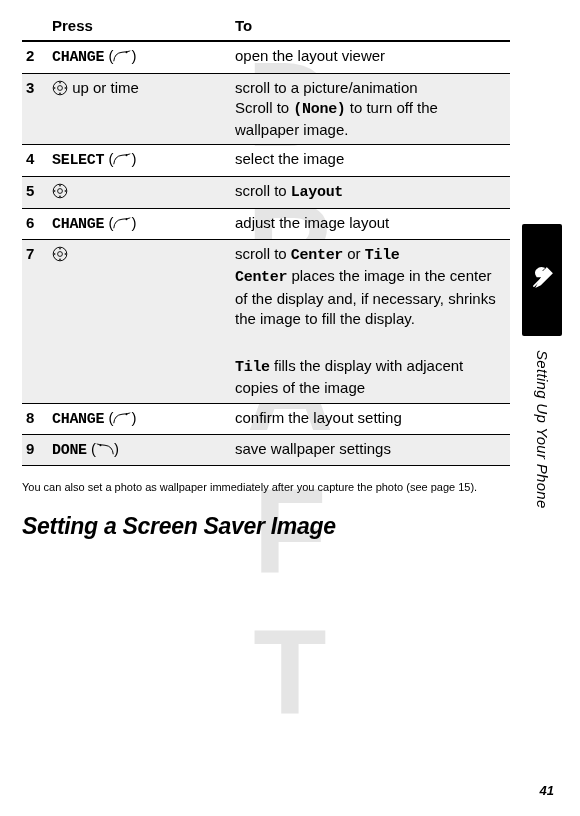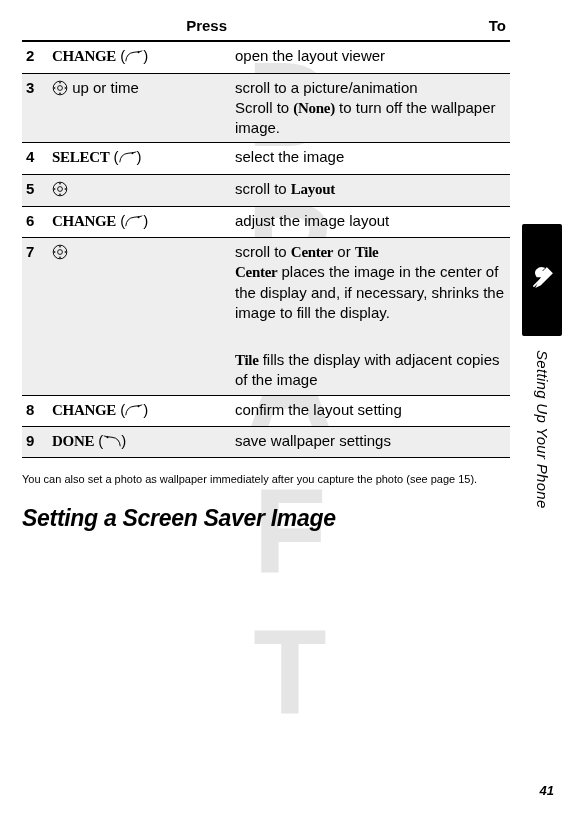--- a/index.html
+++ b/index.html
@@ -7,26 +7,26 @@
   .draft{
     position:absolute;left:50%;top:48%;transform:translate(-50%,-50%) rotate(0deg);
     font-size:120px;font-weight:900;color:#ccc;letter-spacing:8px;z-index:0;
     writing-mode:vertical-rl;text-orientation:upright;
     opacity:.5;pointer-events:none
   }
   .content{position:relative;z-index:1;padding:12px 70px 0 22px}
 
   table.steps{width:100%;border-collapse:collapse;font-size:15px;line-height:1.35}
   table.steps td,table.steps th{padding:4px 4px;vertical-align:top}
-  table.steps thead th{border-bottom:2px solid #000;text-align:right;font-weight:bold}
+  table.steps thead th{border-bottom:2px solid #000;text-align:left;font-weight:bold}
   tr.rule td{border-bottom:1px solid #000}
   tr.grey td{background:#eee;border-bottom:1px solid #000}
   .numcol{width:18px;font-weight:bold}
   .actcol{width:175px}
-  .cond{font-family:Liberation Serif, serif;font-weight:900;font-stretch:condensed;letter-spacing:-.3px}
+  .cond{font-family:Liberation Mono, monospace;font-weight:900;font-stretch:condensed;letter-spacing:-.3px}
   .softkey{display:inline-block;vertical-align:-2px}
   .softkey svg{width:18px;height:14px}
   .navkey{display:inline-block;vertical-align:-3px}
   .navkey svg{width:16px;height:16px}
   .para{margin:14px 0 0 0;font-size:11px;line-height:1.35}
   h2.sec{font-family:Arial,Helvetica,sans-serif;font-weight:700;font-style:italic;font-size:23px;margin:18px 0 6px 0;letter-spacing:-.3px}
 
   .sidetab{position:absolute;right:18px;top:224px;width:40px;height:112px;background:#000;border-radius:2px;display:flex;align-items:center;justify-content:center}
   .sidetab svg{width:26px;height:26px}
   .sidelabel{position:absolute;right:18px;top:350px;width:40px;height:290px;display:flex;align-items:flex-start;justify-content:center}

